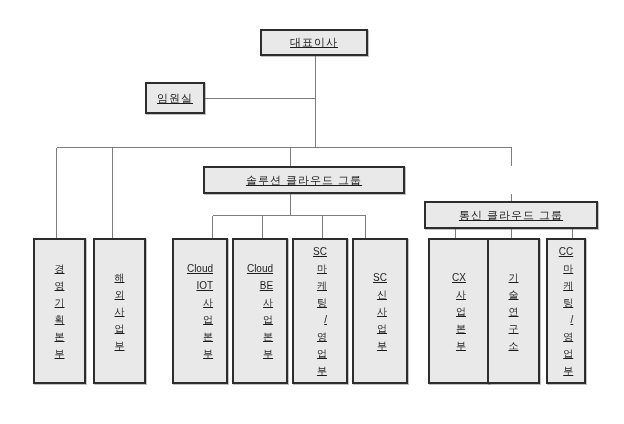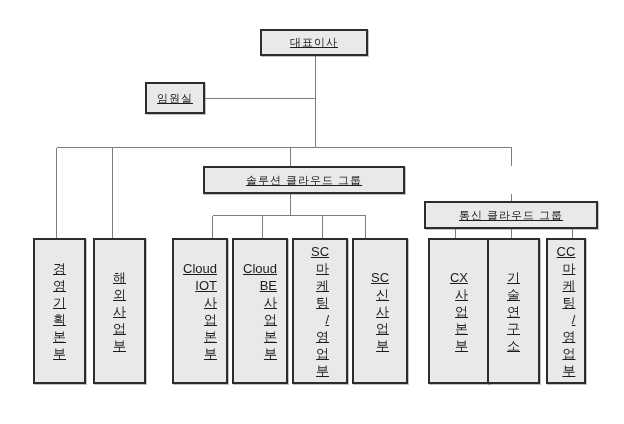--- a/index.html
+++ b/index.html
@@ -42,21 +42,21 @@
     text-decoration: underline;
   }
   .org-box.hbox {
     letter-spacing: 1px;
     white-space: nowrap;
   }
   .org-box.dept {
     white-space: pre-line;
     line-height: 17px;
     letter-spacing: 0;
-    font-size: 13px;
+    font-size: 10px;
   }
   
   .box-ceo    { left: 260px; top: 29px;  width: 108px; height: 27px; }
   .box-exec   { left: 145px; top: 82px;  width: 60px;  height: 32px; }
   .box-group1 { left: 203px; top: 166px; width: 202px; height: 28px; }
   .box-group2 { left: 424px; top: 166px; width: 174px; height: 28px; margin-top: 35px; }
   
   .dept { top: 238px; height: 146px; }
   .box-d1 { left: 33px;  width: 53px; }
   .box-d2 { left: 93px;  width: 53px; }

